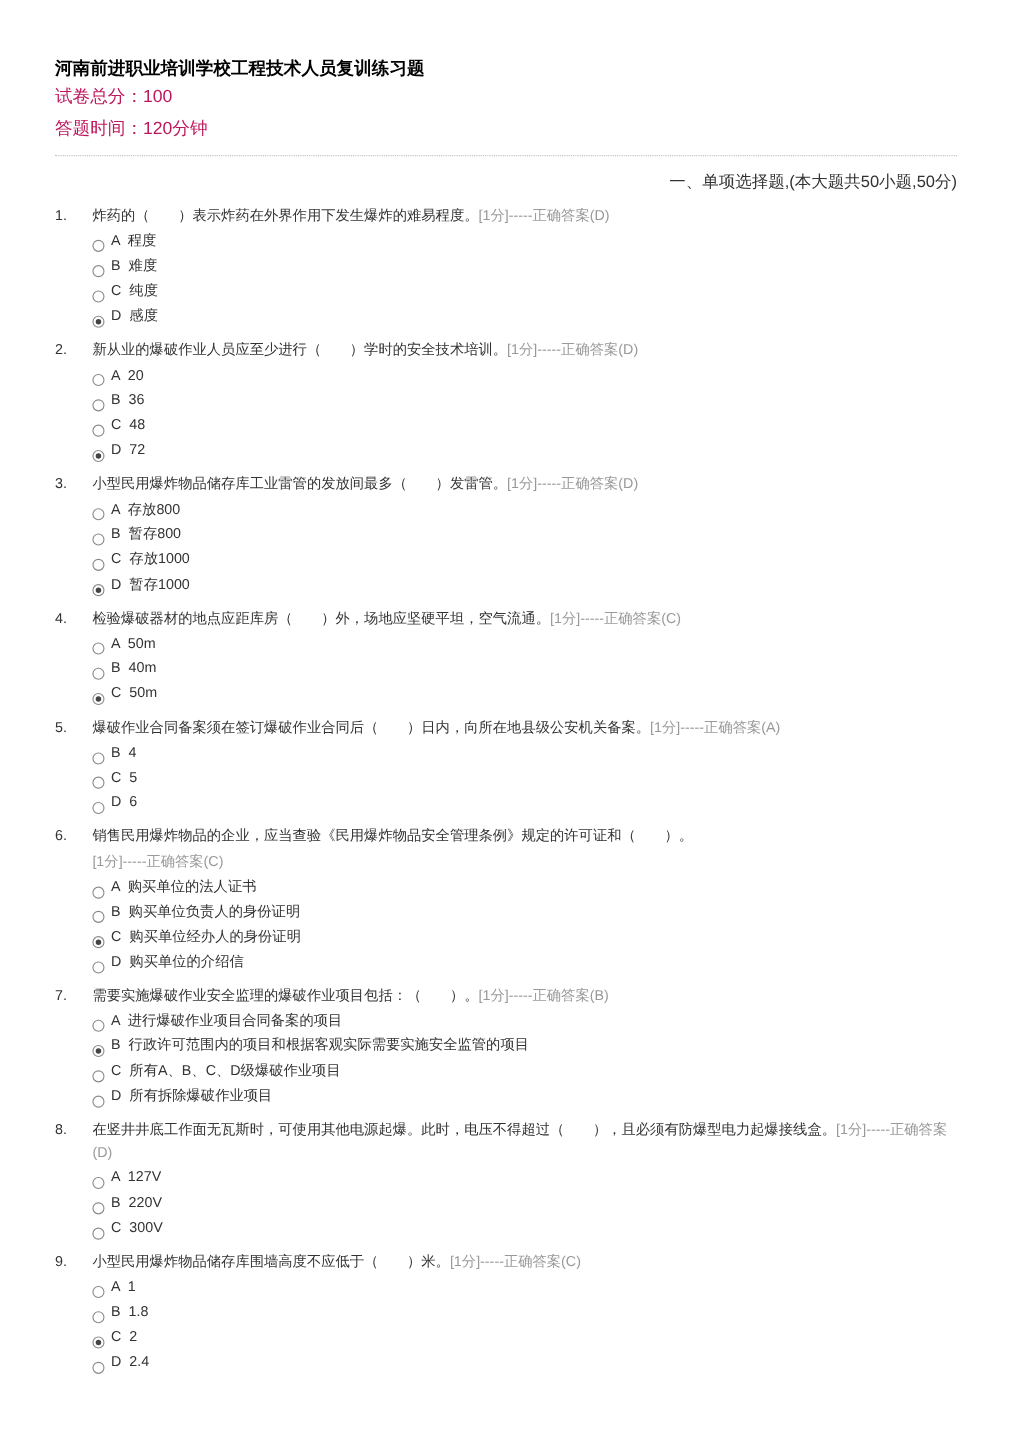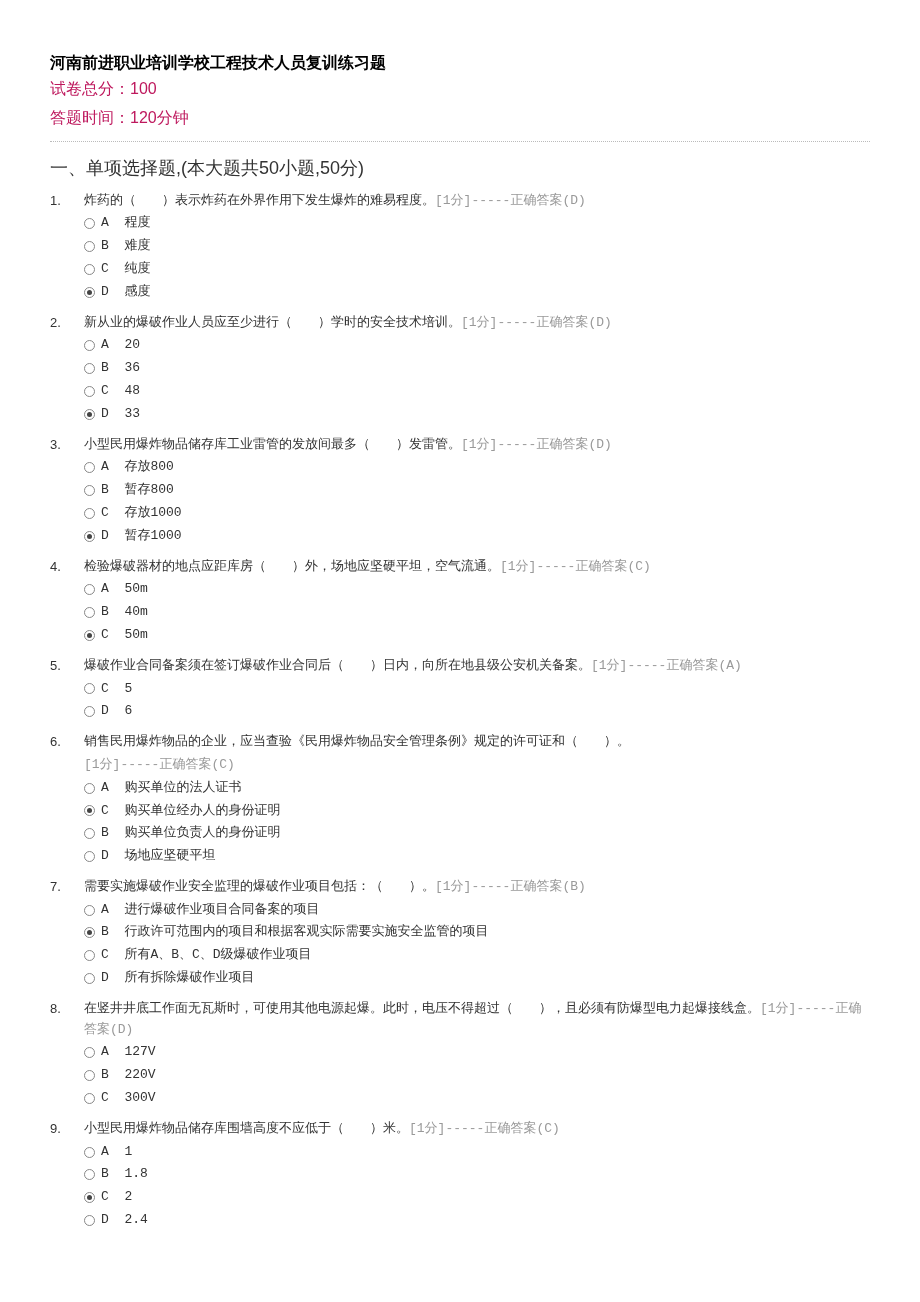--- a/index.html
+++ b/index.html
@@ -20,44 +20,44 @@
       font-size: 16px;
       color: #be185d;
       margin-bottom: 4px;
     }
     .divider {
       border: 0;
       border-top: 1px dotted #bbb;
       margin: 10px 0 12px 0;
     }
     .section-title {
-      font-size: 18px;
+      font-size: 15px;
       margin-bottom: 8px;
+      text-align: right;
     }
     .question {
       display: flex;
       margin-bottom: 10px;
     }
     .q-num {
       width: 34px;
       flex-shrink: 0;
     }
     .q-body {
       flex: 1;
-      font-family: Liberation Mono, monospace;
     }
     .q-text {
       margin-bottom: 2px;
     }
     .gray-text {
       color: #999;
     }
     .option {
       display: flex;
-      align-items: center;
+      align-items: flex-end;
       margin-top: 2px;
     }
     .radio {
       display: inline-block;
       width: 11px;
       height: 11px;
       border: 1px solid #888;
       border-radius: 50%;
       margin-right: 6px;
       position: relative;
@@ -118,21 +118,21 @@
         <div class="option">
           <span class="radio"></span>
           <span class="opt-label">B  36</span>
         </div>
         <div class="option">
           <span class="radio"></span>
           <span class="opt-label">C  48</span>
         </div>
         <div class="option">
           <span class="radio selected"></span>
-          <span class="opt-label">D  33</span>
+          <span class="opt-label">D  72</span>
         </div>
       </div>
     </div>
     <div class="question">
       <div class="q-num">3.</div>
       <div class="q-body">
         <div class="q-text"><span>小型民用爆炸物品储存库工业雷管的发放间最多（　　）发雷管。</span><span class="gray-text">[1分]-----正确答案(D)</span></div>
         <div class="option">
           <span class="radio"></span>
           <span class="opt-label">A  存放800</span>
@@ -166,50 +166,54 @@
         <div class="option">
           <span class="radio selected"></span>
           <span class="opt-label">C  50m</span>
         </div>
       </div>
     </div>
     <div class="question">
       <div class="q-num">5.</div>
       <div class="q-body">
         <div class="q-text"><span>爆破作业合同备案须在签订爆破作业合同后（　　）日内，向所在地县级公安机关备案。</span><span class="gray-text">[1分]-----正确答案(A)</span></div>
+        <div class="option">
+          <span class="radio"></span>
+          <span class="opt-label">B  4</span>
+        </div>
         <div class="option">
           <span class="radio"></span>
           <span class="opt-label">C  5</span>
         </div>
         <div class="option">
           <span class="radio"></span>
           <span class="opt-label">D  6</span>
         </div>
       </div>
     </div>
     <div class="question">
       <div class="q-num">6.</div>
       <div class="q-body">
         <div class="q-text">销售民用爆炸物品的企业，应当查验《民用爆炸物品安全管理条例》规定的许可证和（　　）。</div>
         <div class="gray-text">[1分]-----正确答案(C)</div>
         <div class="option">
           <span class="radio"></span>
           <span class="opt-label">A  购买单位的法人证书</span>
         </div>
         <div class="option">
+          <span class="radio"></span>
+          <span class="opt-label">B  购买单位负责人的身份证明</span>
+        </div>
+        <div class="option">
           <span class="radio selected"></span>
           <span class="opt-label">C  购买单位经办人的身份证明</span>
         </div>
         <div class="option">
           <span class="radio"></span>
-          <span class="opt-label">B  购买单位负责人的身份证明</span>
-        </div>
-        <div class="option">
-          <span class="radio"></span>
-          <span class="opt-label">D  场地应坚硬平坦</span>
+          <span class="opt-label">D  购买单位的介绍信</span>
         </div>
       </div>
     </div>
     <div class="question">
       <div class="q-num">7.</div>
       <div class="q-body">
         <div class="q-text"><span>需要实施爆破作业安全监理的爆破作业项目包括：（　　）。</span><span class="gray-text">[1分]-----正确答案(B)</span></div>
         <div class="option">
           <span class="radio"></span>
           <span class="opt-label">A  进行爆破作业项目合同备案的项目</span>

